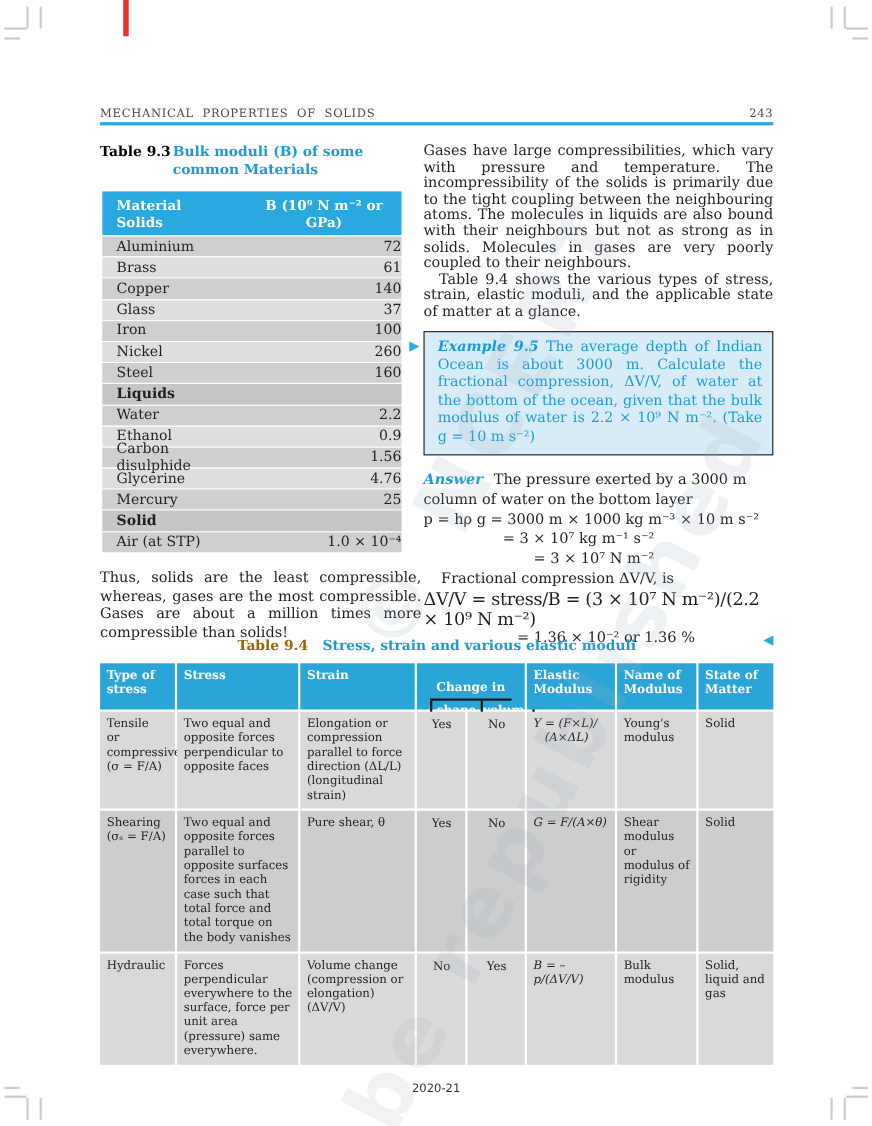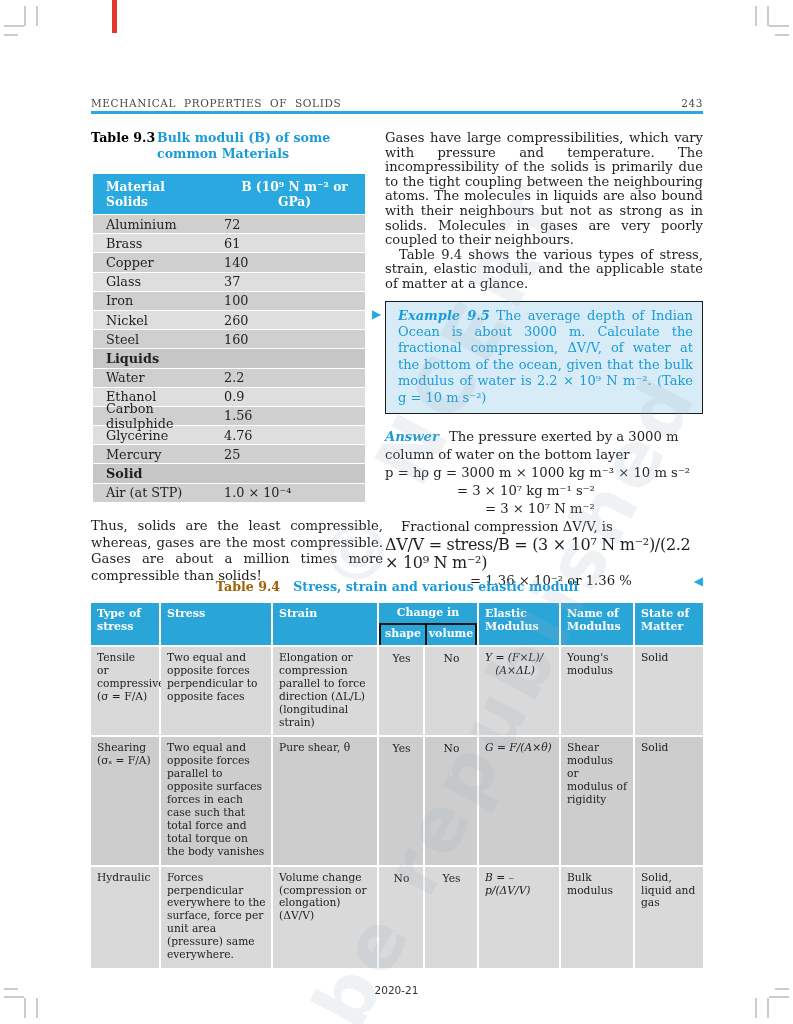--- a/index.html
+++ b/index.html
@@ -21,21 +21,21 @@
   .leftcol{position:absolute;left:91px;top:130px;width:288px;}
   .cap93{display:flex;font-size:12.6px;font-weight:bold;line-height:15.5px;}
   .cap93 .lbl{width:66px;flex:none;color:#000000;}
   .cap93 .txt{color:#1a9bd7;}
   .t93{margin-top:13px;margin-left:2px;width:272px;border-radius:15px;}
   .t93-head{display:flex;background:#29a9e0;color:#fff;font-weight:bold;font-size:12.3px;line-height:15px;}
   .t93-head .h1{width:118px;flex:none;padding:5px 0 5px 13px;white-space:pre-line;}
   .t93-head .h2{flex:1;text-align:center;padding:5px 2px;align-self:center;}
   .t93-row{display:flex;align-items:center;height:18.2px;border-top:1.6px solid #fff;font-size:12.8px;}
   .t93-row .n{width:118px;flex:none;padding-left:13px;}
-  .t93-row .v{flex:1;text-align:left;}
+  .t93-row .v{flex:1;text-align:right;}
   .alt0{background:#cfcfcf;}
   .alt1{background:#dedede;}
   .sub{background:#c6c6c6;font-weight:bold;}
   .note{margin-top:16px;font-size:13.2px;line-height:16.8px;text-align:justify;width:292px;}
 
   
   .rightcol{position:absolute;left:385px;top:131px;width:318px;}
   .rc-p{font-size:13.1px;line-height:14.6px;text-align:justify;margin:0;}
   .rc-p2{text-indent:14px;}
   .exwrap{position:relative;margin-top:9px;}
@@ -54,21 +54,21 @@
   .endmark{margin-left:auto;color:#29a9e0;font-size:12px;font-family:"DejaVu Sans",sans-serif;}
 
   
   .t94wrap{position:absolute;left:91px;top:579px;width:612px;}
   .cap94{text-align:center;font-size:12.6px;font-weight:bold;margin-bottom:9px;}
   .cap94 .lbl{color:#a16207;}
   .cap94 .txt{color:#1a9bd7;}
   .t94{display:grid;grid-template-columns:68px 110px 104px 44px 52px 80px 72px 68px;
        grid-template-rows:42px auto auto auto;gap:2px;background:#fff;}
   .th{background:#2aa5d8;color:#fff;font-weight:bold;font-size:11px;line-height:13px;padding:4px 6px;}
-  .th-change{grid-column:4 / span 2;background:#2aa5d8;color:#fff;padding:0;display:flex;flex-direction:column;}
+  .th-change{grid-column:4 / span 2;background:#2aa5d8;color:#fff;padding:12px;display:flex;flex-direction:column;}
   .chg-top{height:20px;line-height:20px;text-align:center;font-weight:bold;font-size:11px;
            border-bottom:2px solid #151515;}
   .chg-bot{flex:1;display:flex;font-weight:bold;font-size:11px;}
   .chg-bot .sh{width:44px;flex:none;text-align:center;padding-top:2px;
                border-left:2px solid #151515;border-right:2px solid #151515;}
   .chg-bot .vo{flex:1;text-align:center;padding-top:2px;border-right:2px solid #151515;}
   .td{font-size:10.7px;line-height:12.9px;padding:5px 5px 6px 6px;color:#222;}
   .pre{white-space:pre-line;}
   .yn{text-align:center;padding-top:6px;}
   .fm{font-style:italic;}

